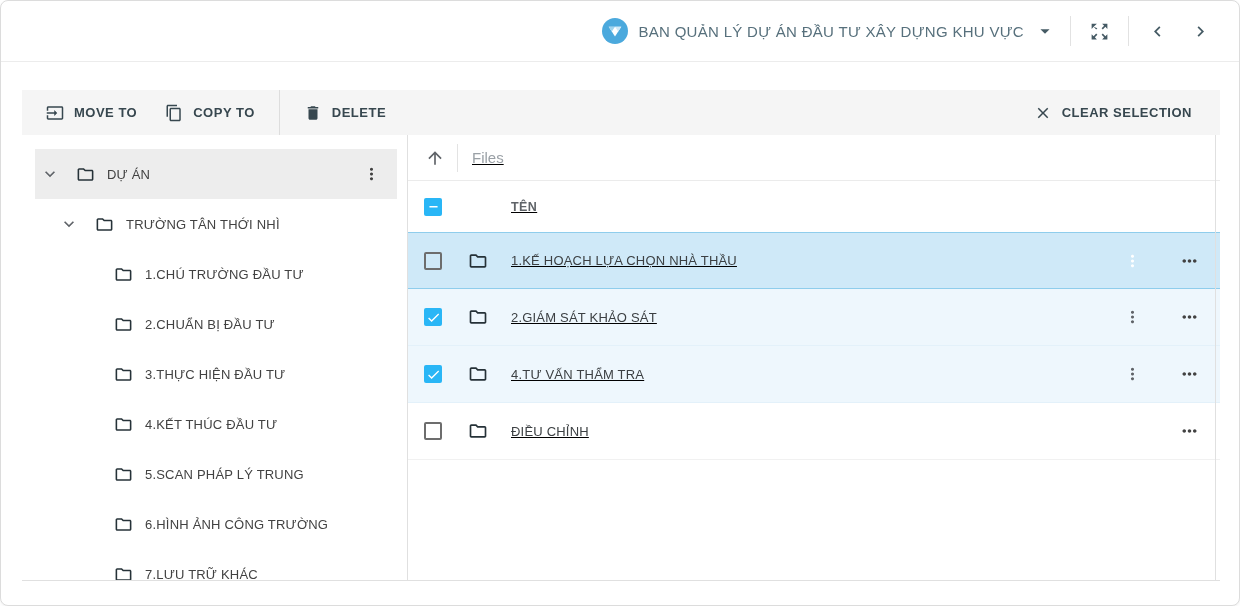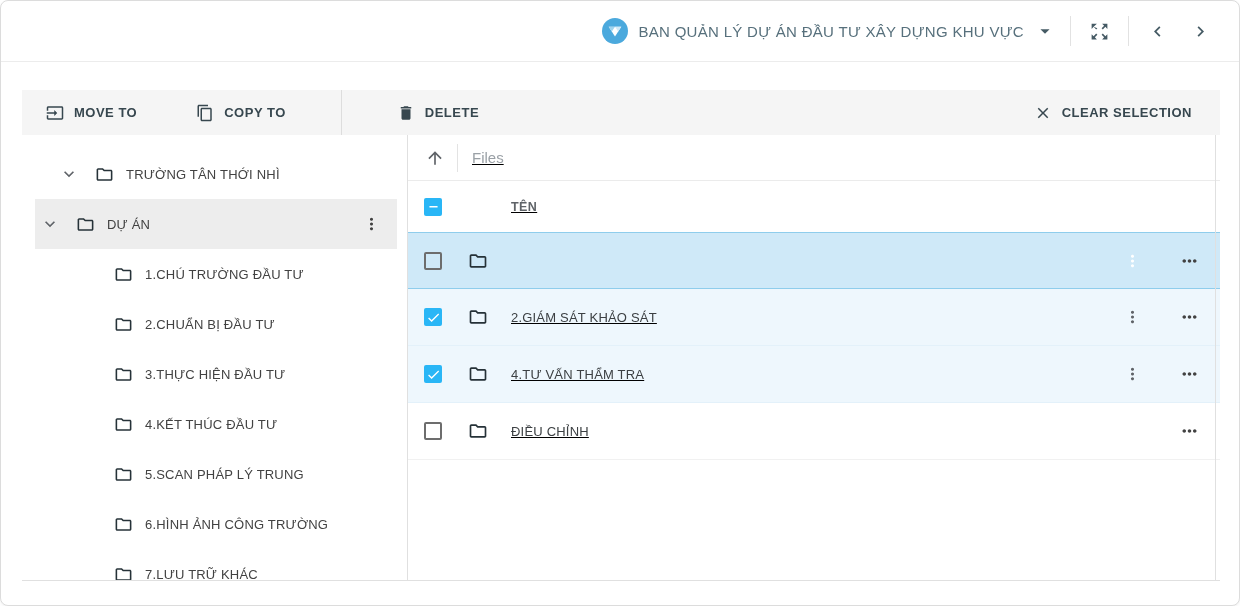--- a/index.html
+++ b/index.html
@@ -22,21 +22,21 @@
 
   
   .card{margin:28px 21px 0 21px;width:1198px;border-bottom:1px solid #e0e0e0;}
 
   
   .toolbar{height:45px;background:var(--toolbar-bg,#f5f5f5);display:flex;align-items:center;}
   .tb-btn{display:flex;align-items:center;gap:10px;background:none;border:0;cursor:pointer;
           padding:0 14px;height:45px;font-family:inherit;font-size:13px;font-weight:600;
           color:#37474f;letter-spacing:.5px;white-space:nowrap;}
   .tb-btn svg{width:18px;height:18px;color:#37474f;}
-  .tb-left{display:flex;align-items:flex-end;padding-left:10px;gap:31px;}
+  .tb-left{display:flex;align-items:flex-end;padding-left:10px;}
   .tb-div{width:1px;height:45px;background:#dddddd;margin:0 10px;}
   .tb-right{margin-left:auto;padding-right:14px;}
 
   
   .main{display:flex;height:445px;overflow:hidden;}
 
   
   .tree{width:386px;border-right:1px solid #e0e0e0;padding-top:14px;box-sizing:border-box;
         overflow:hidden;flex:none;}
   .trow{position:relative;height:50px;display:flex;align-items:center;cursor:pointer;}
@@ -152,44 +152,44 @@
           <svg viewBox="0 0 24 24" fill="currentColor">
               <path d="M19 6.41 17.59 5 12 10.59 6.41 5 5 6.41 10.59 12 5 17.59 6.41 19 12 13.41 17.59 19 19 17.59 13.41 12z"></path>
             </svg>
           <span>CLEAR SELECTION</span>
         </button>
       </div>
     </div>
 
     <div class="main">
       <div class="tree" id="tree">
-          <div class="trow">
-            <span style="display:inline-block;width:37px;flex:none"></span>
-            <svg class="chev" viewBox="0 0 24 24" fill="currentColor">
-              <path d="M16.59 8.59 12 13.17 7.41 8.59 6 10l6 6 6-6z"></path>
-            </svg>
-            <svg class="tfolder" viewBox="0 0 24 24" fill="currentColor">
-              <path d="M9.17 6l2 2H20v10H4V6h5.17M10 4H4c-1.1 0-2 .9-2 2v12c0 1.1.9 2 2 2h16c1.1 0 2-.9 2-2V8c0-1.1-.9-2-2-2h-8l-2-2z"></path>
-            </svg>
-            <span class="tlabel">TRƯỜNG TÂN THỚI NHÌ</span>
-          </div>
           <div class="trow sel">
             <span style="display:inline-block;width:5px;flex:none"></span>
             <svg class="chev" viewBox="0 0 24 24" fill="currentColor">
               <path d="M16.59 8.59 12 13.17 7.41 8.59 6 10l6 6 6-6z"></path>
             </svg>
             <svg class="tfolder" viewBox="0 0 24 24" fill="currentColor">
               <path d="M9.17 6l2 2H20v10H4V6h5.17M10 4H4c-1.1 0-2 .9-2 2v12c0 1.1.9 2 2 2h16c1.1 0 2-.9 2-2V8c0-1.1-.9-2-2-2h-8l-2-2z"></path>
             </svg>
             <span class="tlabel">DỰ ÁN</span>
             <button class="tmenu">
               <svg class="" viewBox="0 0 24 24" fill="currentColor">
                 <path d="M12 8c1.1 0 2-.9 2-2s-.9-2-2-2-2 .9-2 2 .9 2 2 2zm0 2c-1.1 0-2 .9-2 2s.9 2 2 2 2-.9 2-2-.9-2-2-2zm0 6c-1.1 0-2 .9-2 2s.9 2 2 2 2-.9 2-2-.9-2-2-2z"></path>
               </svg>
             </button>
+          </div>
+          <div class="trow">
+            <span style="display:inline-block;width:37px;flex:none"></span>
+            <svg class="chev" viewBox="0 0 24 24" fill="currentColor">
+              <path d="M16.59 8.59 12 13.17 7.41 8.59 6 10l6 6 6-6z"></path>
+            </svg>
+            <svg class="tfolder" viewBox="0 0 24 24" fill="currentColor">
+              <path d="M9.17 6l2 2H20v10H4V6h5.17M10 4H4c-1.1 0-2 .9-2 2v12c0 1.1.9 2 2 2h16c1.1 0 2-.9 2-2V8c0-1.1-.9-2-2-2h-8l-2-2z"></path>
+            </svg>
+            <span class="tlabel">TRƯỜNG TÂN THỚI NHÌ</span>
           </div>
           <div class="trow">
             <span style="display:inline-block;width:92px;flex:none"></span>
             <svg class="tfolder nochev" viewBox="0 0 24 24" fill="currentColor">
               <path d="M9.17 6l2 2H20v10H4V6h5.17M10 4H4c-1.1 0-2 .9-2 2v12c0 1.1.9 2 2 2h16c1.1 0 2-.9 2-2V8c0-1.1-.9-2-2-2h-8l-2-2z"></path>
             </svg>
             <span class="tlabel">1.CHÚ TRƯỜNG ĐẦU TƯ</span>
           </div>
           <div class="trow">
             <span style="display:inline-block;width:92px;flex:none"></span>
@@ -252,20 +252,21 @@
               </svg>
           </span>
           <span class="col-name">TÊN</span>
         </div>
         <div id="rows">
             <div class="frow active">
               <span class="cb"></span>
               <svg class="ffolder" viewBox="0 0 24 24" fill="currentColor">
                 <path d="M9.17 6l2 2H20v10H4V6h5.17M10 4H4c-1.1 0-2 .9-2 2v12c0 1.1.9 2 2 2h16c1.1 0 2-.9 2-2V8c0-1.1-.9-2-2-2h-8l-2-2z"></path>
               </svg>
+              <span class="fname">1.KẾ HOẠCH LỰA CHỌN NHÀ THẦU</span>
               <button class="rowbtn vdots light">
                 <svg class="" viewBox="0 0 24 24" fill="currentColor">
                   <path d="M12 8c1.1 0 2-.9 2-2s-.9-2-2-2-2 .9-2 2 .9 2 2 2zm0 2c-1.1 0-2 .9-2 2s.9 2 2 2 2-.9 2-2-.9-2-2-2zm0 6c-1.1 0-2 .9-2 2s.9 2 2 2 2-.9 2-2-.9-2-2-2z"></path>
                 </svg>
               </button>
               <button class="rowbtn hdots">
                 <svg class="" viewBox="0 0 24 24" fill="currentColor">
                   <path d="M6 10c-1.1 0-2 .9-2 2s.9 2 2 2 2-.9 2-2-.9-2-2-2zm12 0c-1.1 0-2 .9-2 2s.9 2 2 2 2-.9 2-2-.9-2-2-2zm-6 0c-1.1 0-2 .9-2 2s.9 2 2 2 2-.9 2-2-.9-2-2-2z"></path>
                 </svg>
               </button>

